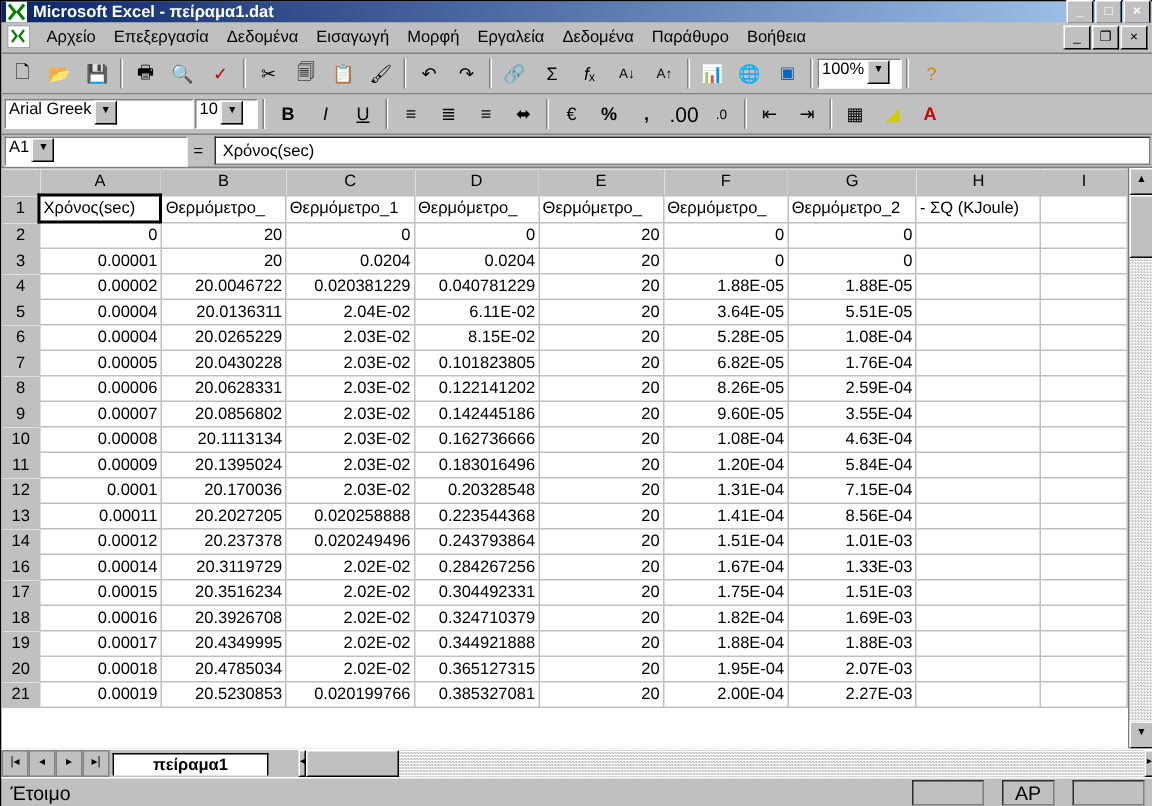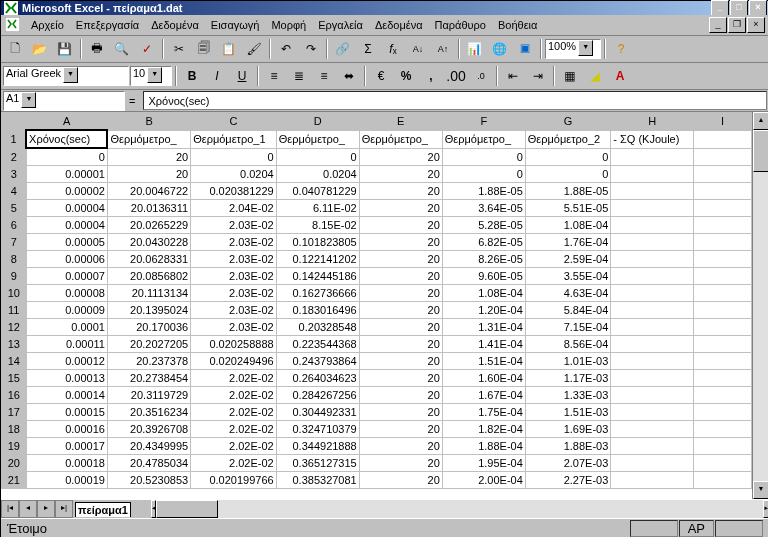--- a/index.html
+++ b/index.html
@@ -32,24 +32,24 @@
 th.colhead{width:86px}
 th.rowhead{width:24px}
 td{text-align:right;background:#fff}
 td.sel{border:2px solid #000!important;text-align:left}
 .vscroll{width:16px;background:#c0c0c0;border-left:1px solid #808080;display:flex;flex-direction:column}
 .sbtn{height:16px;background:#c0c0c0;border:1px solid #fff;border-right-color:#000;border-bottom-color:#000;font-size:7px;text-align:center;line-height:14px}
 .sthumb{flex:0 0 40px;background:#c0c0c0;border:1px solid #fff;border-right-color:#000;border-bottom-color:#000}
 .strack{flex:1;background:repeating-conic-gradient(#c0c0c0 0 25%,#fff 0 50%) 50%/2px 2px}
 .tabs-row{height:18px;background:#c0c0c0;display:flex;align-items:center;border-top:1px solid #fff}
 .nav-btn{width:16px;height:16px;border:1px solid #808080;background:#c0c0c0;font-size:8px;text-align:center;line-height:14px}
-.sheet-tab{background:#fff;border:1px solid #000;border-bottom:none;padding:1px 2px;font-weight:bold;font-size:11px;margin-left:2px}
+.sheet-tab{background:#fff;border:1px solid #000;border-bottom:none;padding:1px 26px;font-weight:bold;font-size:11px;margin-left:2px}
 .hscroll{flex:1;display:flex;margin-left:20px}
 .statusbar{height:19px;background:#c0c0c0;border-top:1px solid #fff;display:flex;align-items:center;padding:0 6px;font-size:13px}
-.status-cell{border:1px inset #808080;padding:0 8px;height:15px;line-height:15px;margin-left:1px}
+.status-cell{border:1px inset #808080;padding:0 8px;height:15px;line-height:15px;margin-left:12px}
 svg{display:block}
 </style>
 </head>
 <body>
 
 <div class="window">
   <div class="titlebar">
     <span class="icon">
       <svg width="14" height="14" viewBox="0 0 14 14">
           <rect width="14" height="14" fill="#fff"></rect>
@@ -356,32 +356,20 @@
               <td>20.237378</td>
               <td>0.020249496</td>
               <td>0.243793864</td>
               <td>20</td>
               <td>1.51E-04</td>
               <td>1.01E-03</td>
               <td></td>
               <td></td>
             </tr>
             <tr>
-              <th class="rowhead">15</th>
-              <td>0.00013</td>
-              <td>20.2738454</td>
-              <td>2.02E-02</td>
-              <td>0.264034623</td>
-              <td>20</td>
-              <td>1.60E-04</td>
-              <td>1.17E-03</td>
-              <td></td>
-              <td></td>
-            </tr>
-            <tr>
               <th class="rowhead">16</th>
               <td>0.00014</td>
               <td>20.3119729</td>
               <td>2.02E-02</td>
               <td>0.284267256</td>
               <td>20</td>
               <td>1.67E-04</td>
               <td>1.33E-03</td>
               <td></td>
               <td></td>

